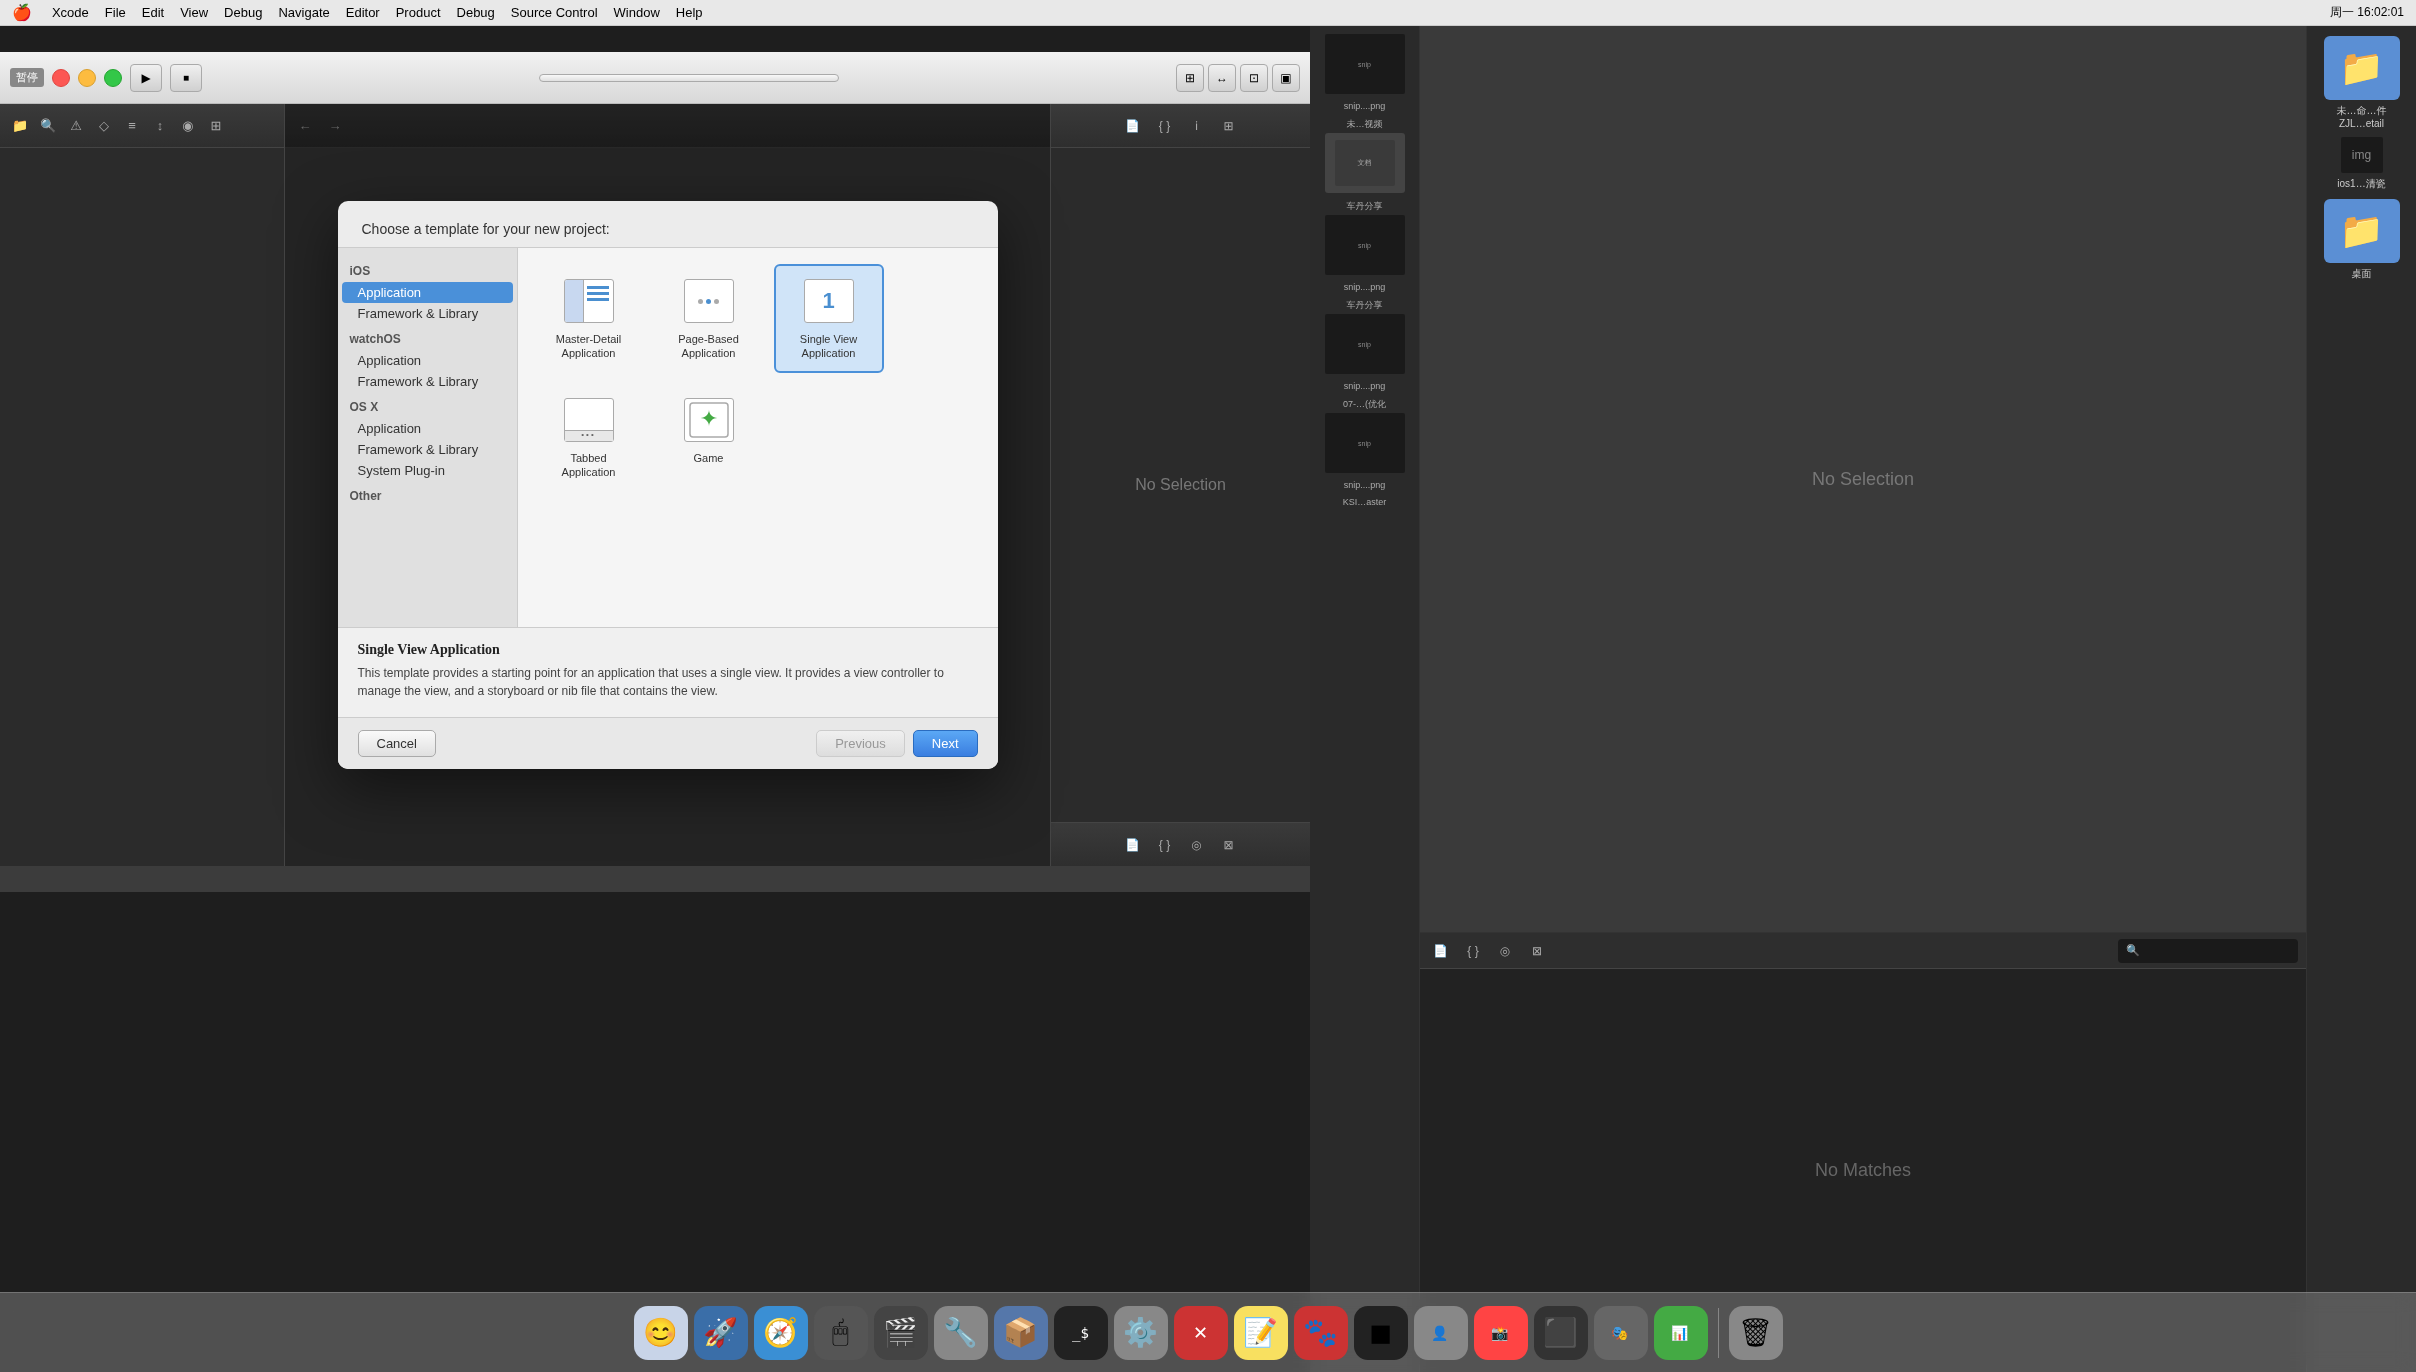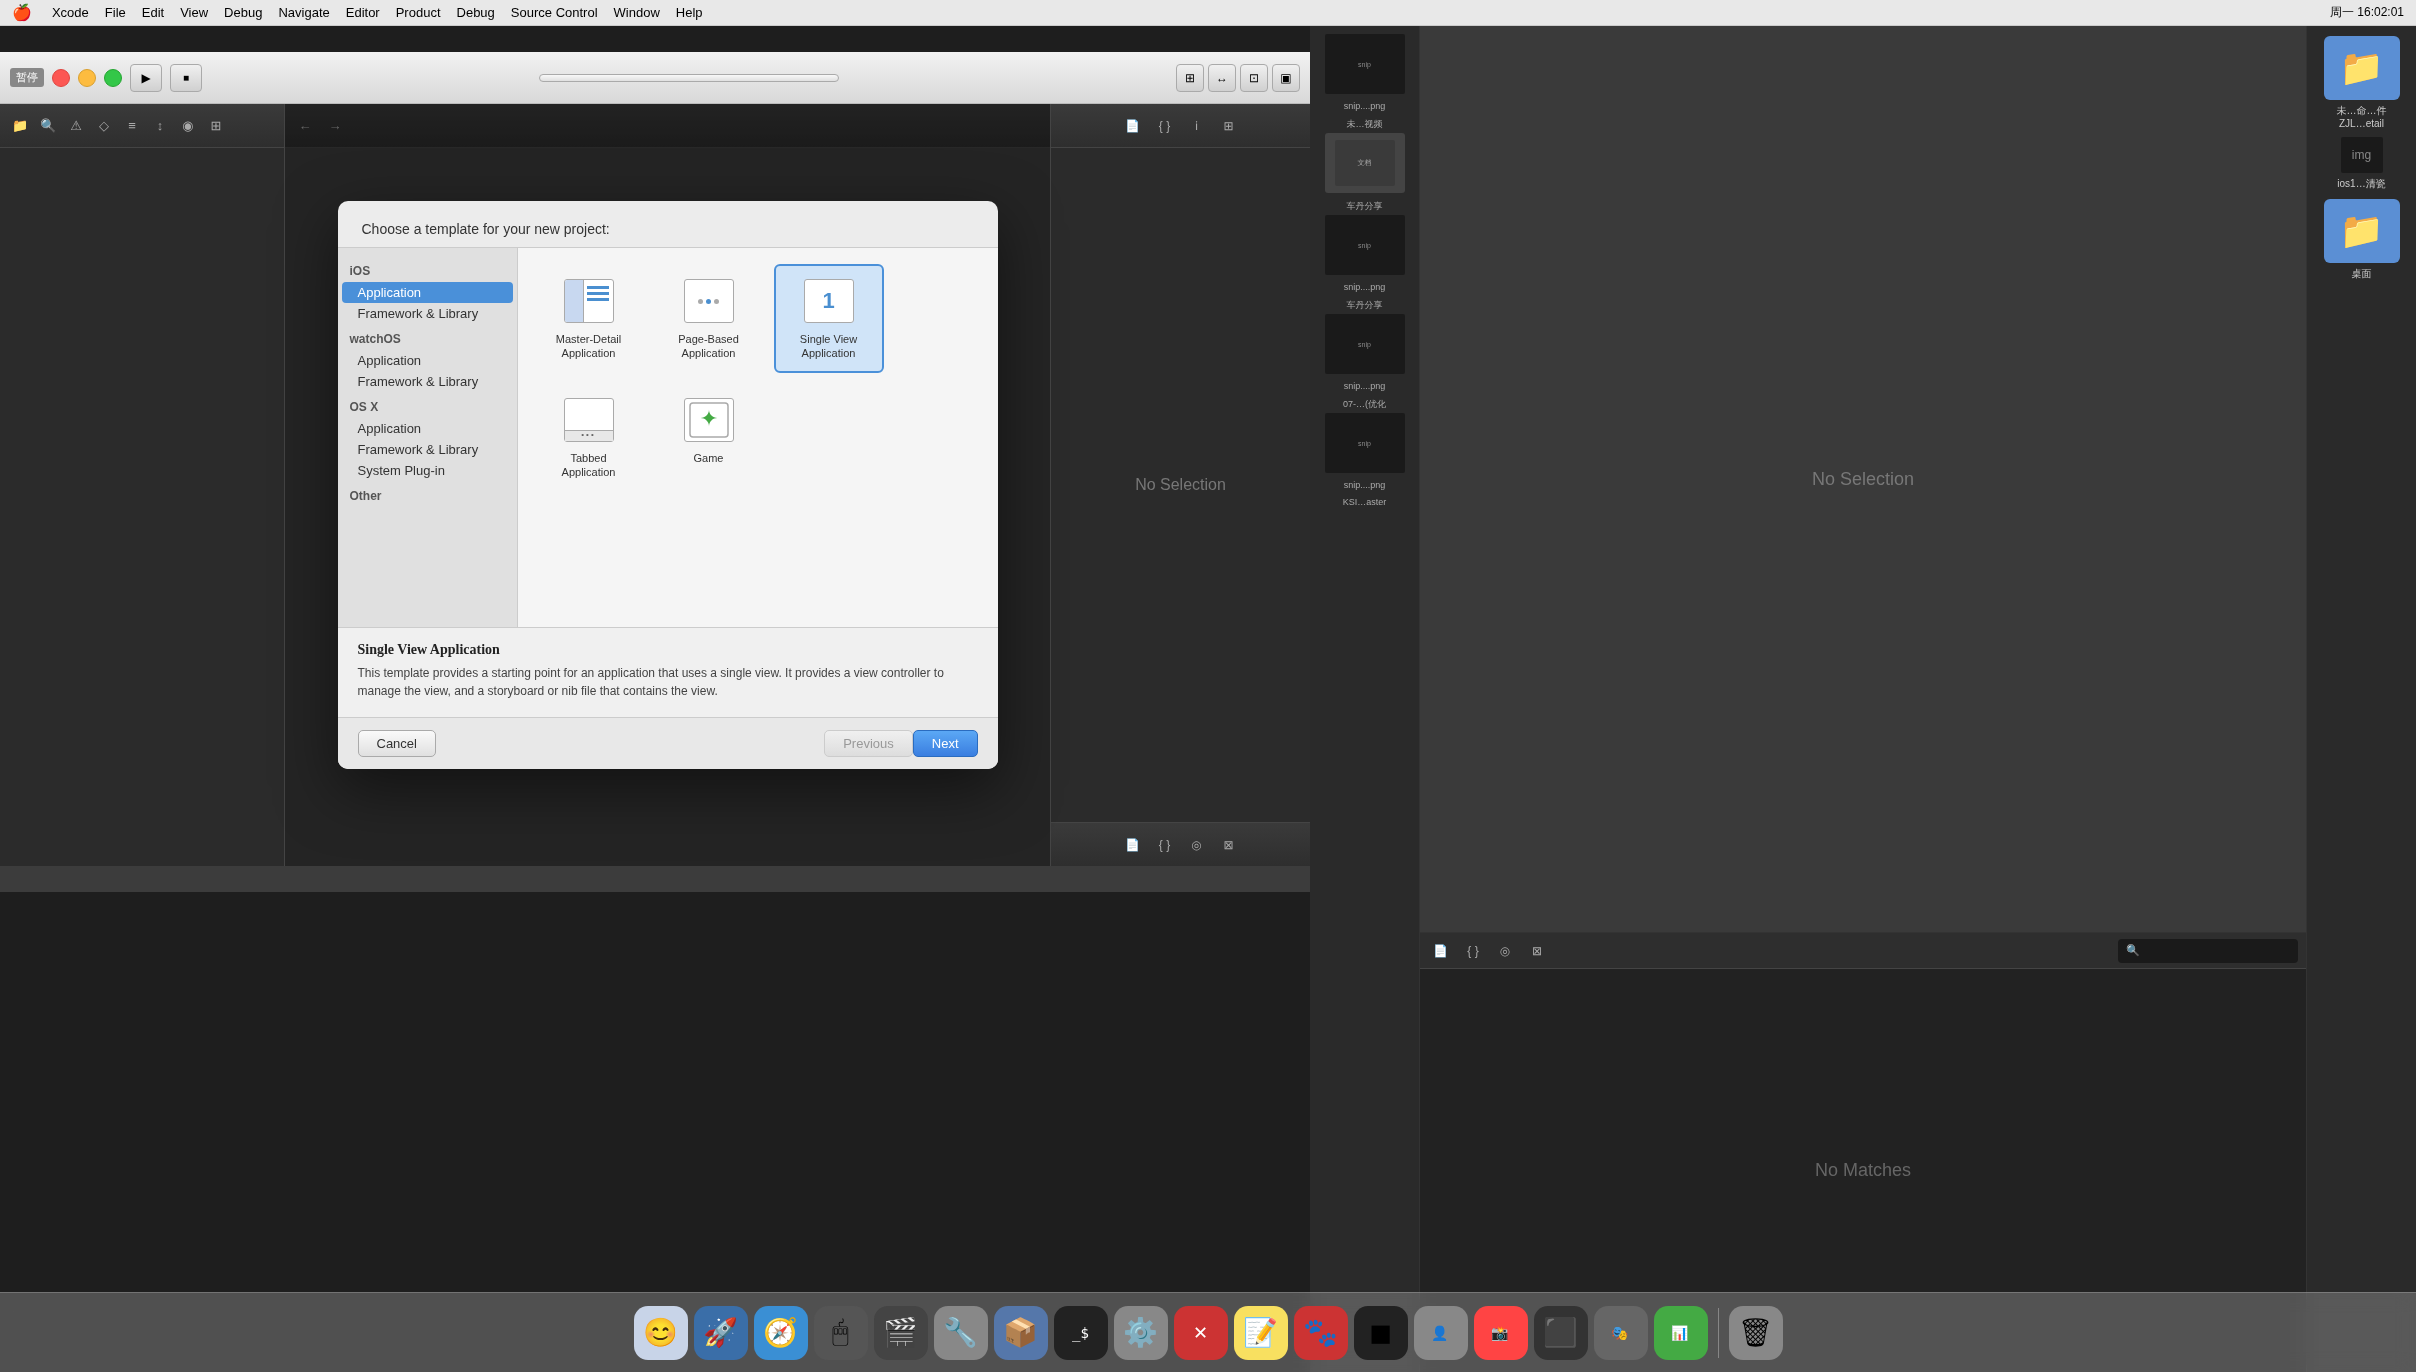--- a/index.html
+++ b/index.html
@@ -421,20 +421,21 @@
       color: white;
       border-color: #2a6cc0;
     }
     .btn-disabled {
       background: linear-gradient(to bottom, #f0f0f0, #ddd);
       color: #999;
       border-color: #ccc;
     }
     .btn-group {
       display: flex;
+      gap: 8px;
     }
 
     
     .utility-panel {
       width: 260px;
       background: #2b2b2b;
       border-left: 1px solid #444;
       display: flex;
       flex-direction: column;
     }

